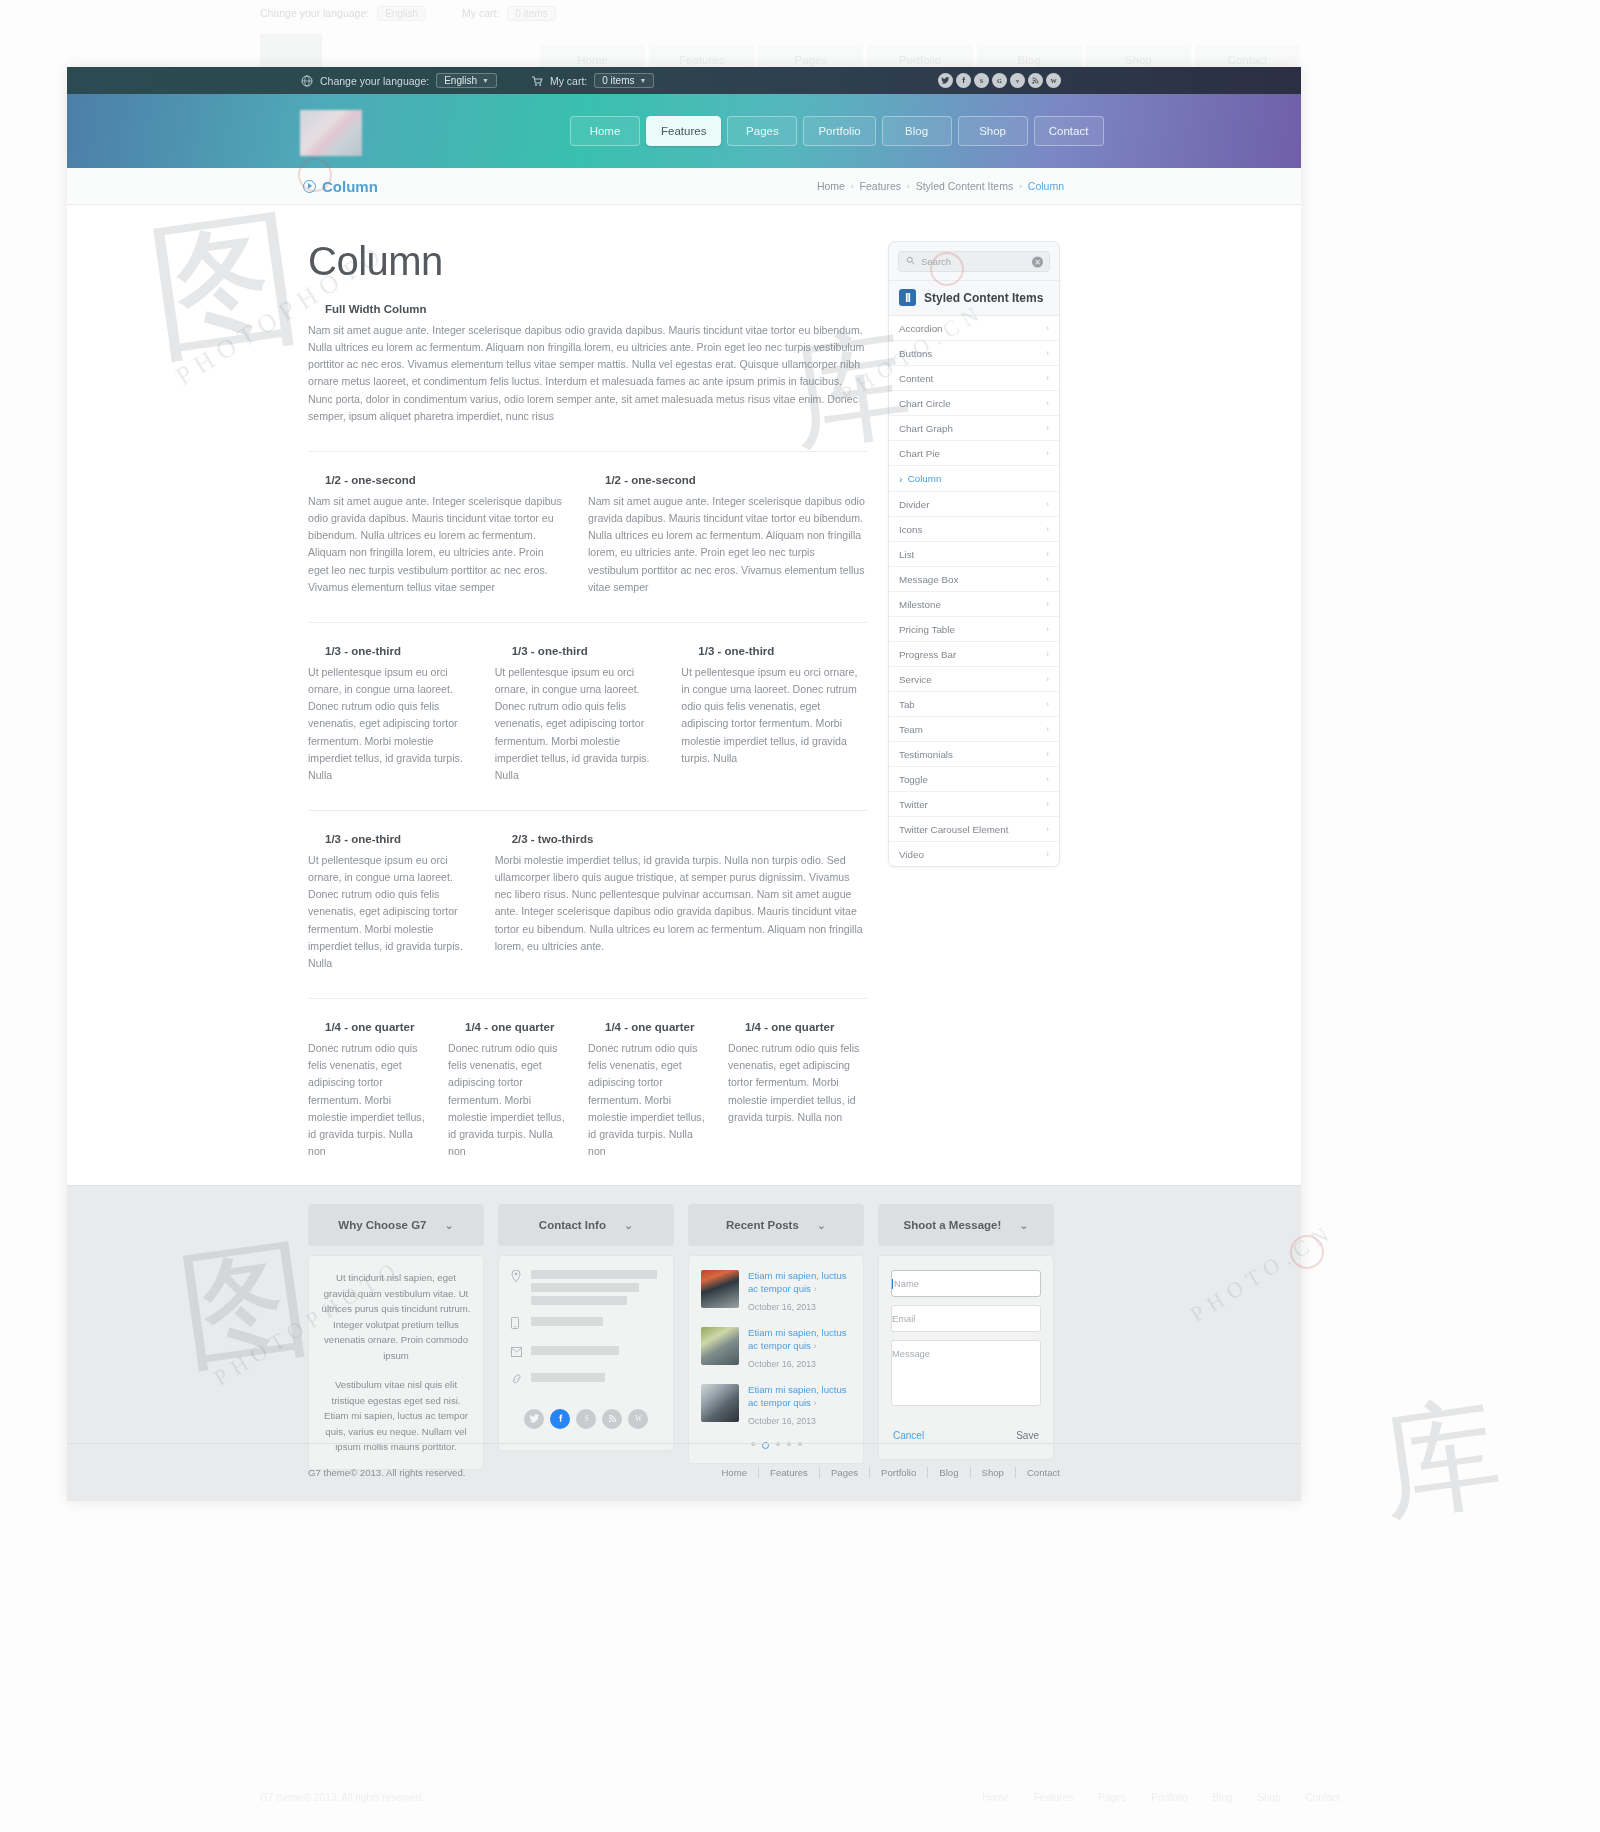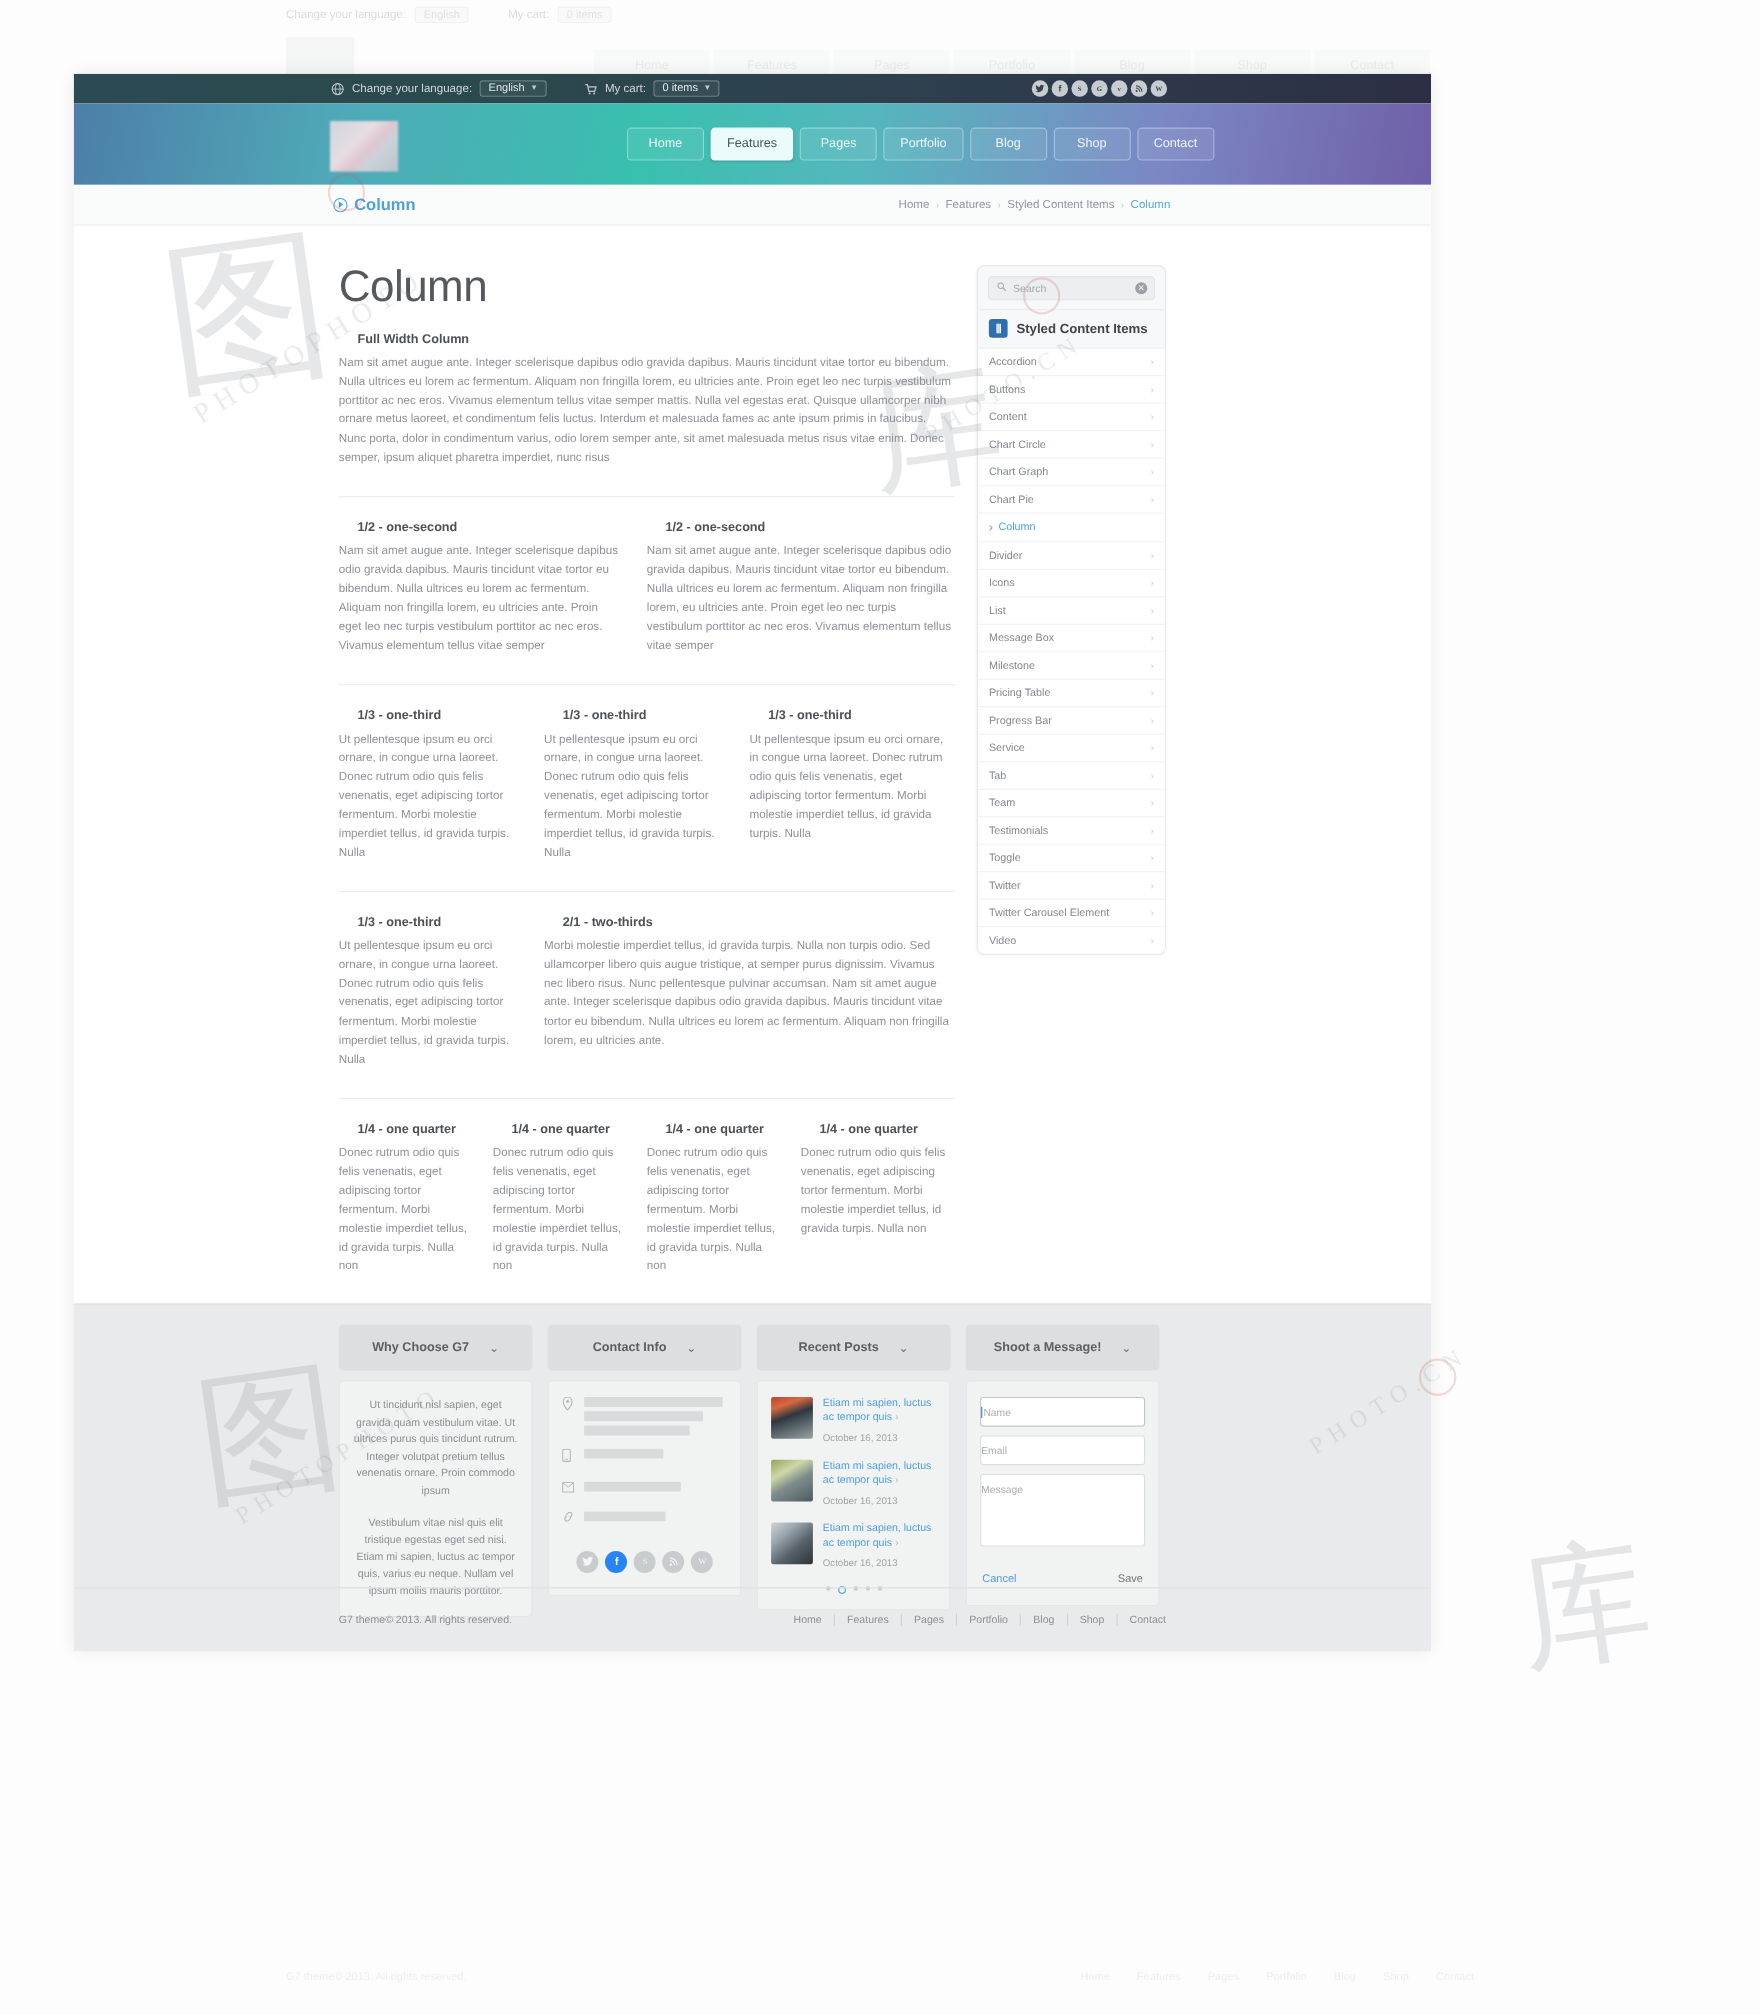--- a/index.html
+++ b/index.html
@@ -479,21 +479,21 @@
         </div>
       </div>
       <div class="rule"></div>
 
       <div class="row">
         <div class="col c13">
           <h4 class="sec">1/3 - one-third</h4>
           <p class="body">Ut pellentesque ipsum eu orci ornare, in congue urna laoreet. Donec rutrum odio quis felis venenatis, eget adipiscing tortor fermentum. Morbi molestie imperdiet tellus, id gravida turpis. Nulla</p>
         </div>
         <div class="col c23">
-          <h4 class="sec">2/1 - two-thirds</h4>
+          <h4 class="sec">2/3 - two-thirds</h4>
           <p class="body">Morbi molestie imperdiet tellus, id gravida turpis. Nulla non turpis odio. Sed ullamcorper libero quis augue tristique, at semper purus dignissim. Vivamus nec libero risus. Nunc pellentesque pulvinar accumsan. Nam sit amet augue ante. Integer scelerisque dapibus odio gravida dapibus. Mauris tincidunt vitae tortor eu bibendum. Nulla ultrices eu lorem ac fermentum. Aliquam non fringilla lorem, eu ultricies ante.</p>
         </div>
       </div>
       <div class="rule"></div>
 
       <div class="row">
         <div class="col c14">
           <h4 class="sec">1/4 - one quarter</h4>
           <p class="body">Donec rutrum odio quis felis venenatis, eget adipiscing tortor fermentum. Morbi molestie imperdiet tellus, id gravida turpis. Nulla non</p>
         </div>

